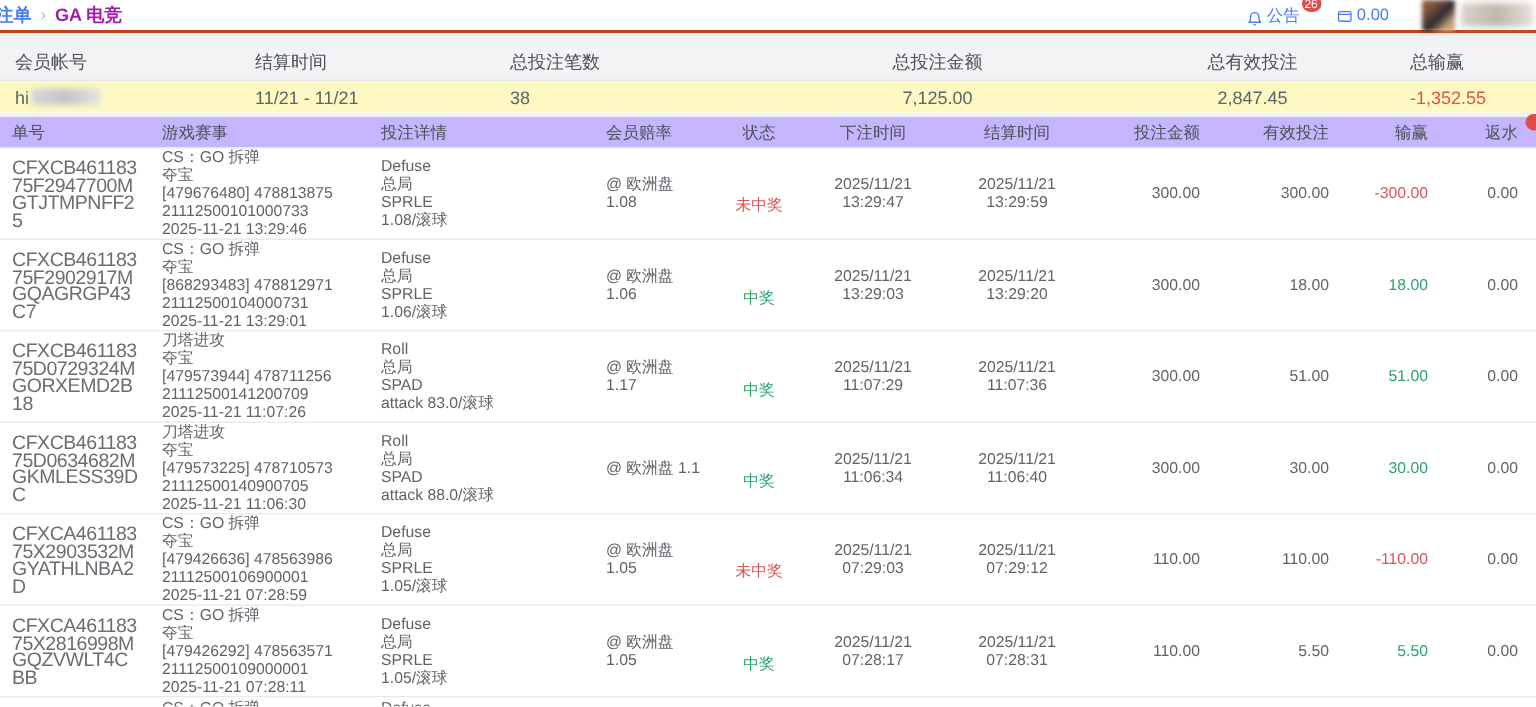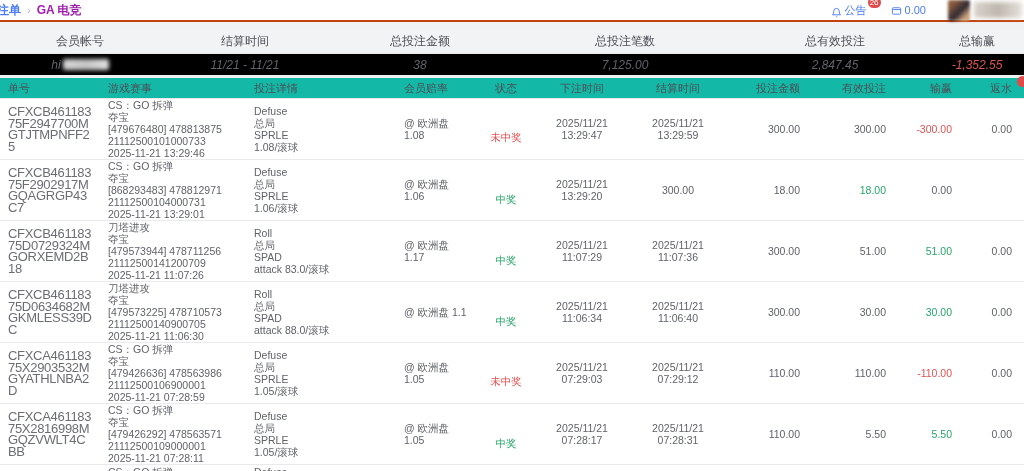--- a/index.html
+++ b/index.html
@@ -33,39 +33,39 @@
   .name-blur {
     width:48px; height:16px; margin-left:4px; border-radius:2px;
     background:linear-gradient(90deg,#d9d2cc,#bfb7ae,#e4e0da); filter:blur(2px);
   }
   
   .summary { margin-top:8px; background:#fff; }
   .srow {
     display:grid; grid-template-columns:160px 170px 180px 230px 190px 1fr;
     align-items:center;
   }
-  .srow > div { padding:0 10px; white-space:nowrap;text-align:center; }
+  .srow > div { padding:0 10px; white-space:nowrap; }
   .srow > div:nth-child(4), .srow > div:nth-child(5) { text-align:center; }
-  .srow > div:nth-child(6) { text-align:center; }
+  .srow > div:nth-child(6) { text-align:left; }
   .shead { background:#f2f3f5; height:24px; color:#4c5056; border-bottom:1px solid #e7e8ea; }
-  .sdata { height:21px; background:#000000;font-style:italic; }
+  .sdata { height:21px; background:#fef9c3; }
   .neg-red { color:#e05252; }
   .blur-strip {
     display:inline-block; width:46px; height:11px; margin-left:2px; vertical-align:-1px;
     border-radius:2px; background:linear-gradient(90deg,#d6d6d6,#c4c4c6,#e2e2e2); filter:blur(2px);
   }
   
   .bet-table { margin-top:3px; background:#fff; }
   .brow {
     display:grid;
     grid-template-columns:100px 146px 150px 82px 56px 96px 96px 86px 86px 66px 60px;
     align-items:center; border-bottom:1px solid #e9eaec; background:#fff;
   }
   .brow > div { padding:0 8px; }
-  .bhead { background:#14b8a6; height:21px; color:#4c5056; font-size:11px; border-bottom:1px solid #e7e8ea; }
+  .bhead { background:#c4b5fd; height:21px; color:#4c5056; font-size:11px; border-bottom:1px solid #e7e8ea; }
   .brow > div:nth-child(5), .brow > div:nth-child(6), .brow > div:nth-child(7) { text-align:center; }
   .brow > div:nth-child(8), .brow > div:nth-child(9),
   .brow > div:nth-child(10), .brow > div:nth-child(11) { text-align:right; padding-right:12px; }
   .bdata { min-height:60px; font-size:10.5px; line-height:12px; }
   .cell-order { font-size:13px; letter-spacing:-0.3px; word-break:break-all; line-height:11.5px; color:#6a6e73; }
   .multiline div { min-height:12px; white-space:nowrap; }
   .status-win { color:#27a56a;margin-top:17px; }
   .status-lose { color:#e05252;margin-top:16px; }
   .wl-pos { color:#27a56a; }
   .wl-neg { color:#e05252; }
@@ -107,22 +107,22 @@
       <div class="avatar-img"></div>
       <div class="name-blur"></div>
     </div>
   </div>
 </div>
 
 <div class="summary">
   <div class="srow shead">
       <div>会员帐号</div>
       <div>结算时间</div>
+      <div>总投注笔数</div>
       <div>总投注金额</div>
-      <div>总投注笔数</div>
       <div>总有效投注</div>
       <div>总输赢</div>
     </div>
   <div class="srow sdata">
     <div>
       <span>hi</span><span class="blur-strip"></span>
     </div>
     <div>11/21 - 11/21</div>
     <div>38</div>
     <div>7,125.00</div>
@@ -181,20 +181,21 @@
           <div>2025-11-21 13:29:01</div>
         </div>
     <div class="multiline">
           <div>Defuse</div>
           <div>总局</div>
           <div>SPRLE</div>
           <div>1.06/滚球</div>
         </div>
     <div>@ 欧洲盘 1.06</div>
     <div class="status-win">中奖</div>
+    <div>2025/11/21 13:29:03</div>
     <div>2025/11/21 13:29:20</div>
     <div>300.00</div>
     <div>18.00</div>
     <div class="wl-pos">18.00</div>
     <div>0.00</div>
   </div>
 
   <div class="brow bdata">
     <div class="cell-order">CFXCB46118375D0729324MGORXEMD2B18</div>
     <div class="multiline">

